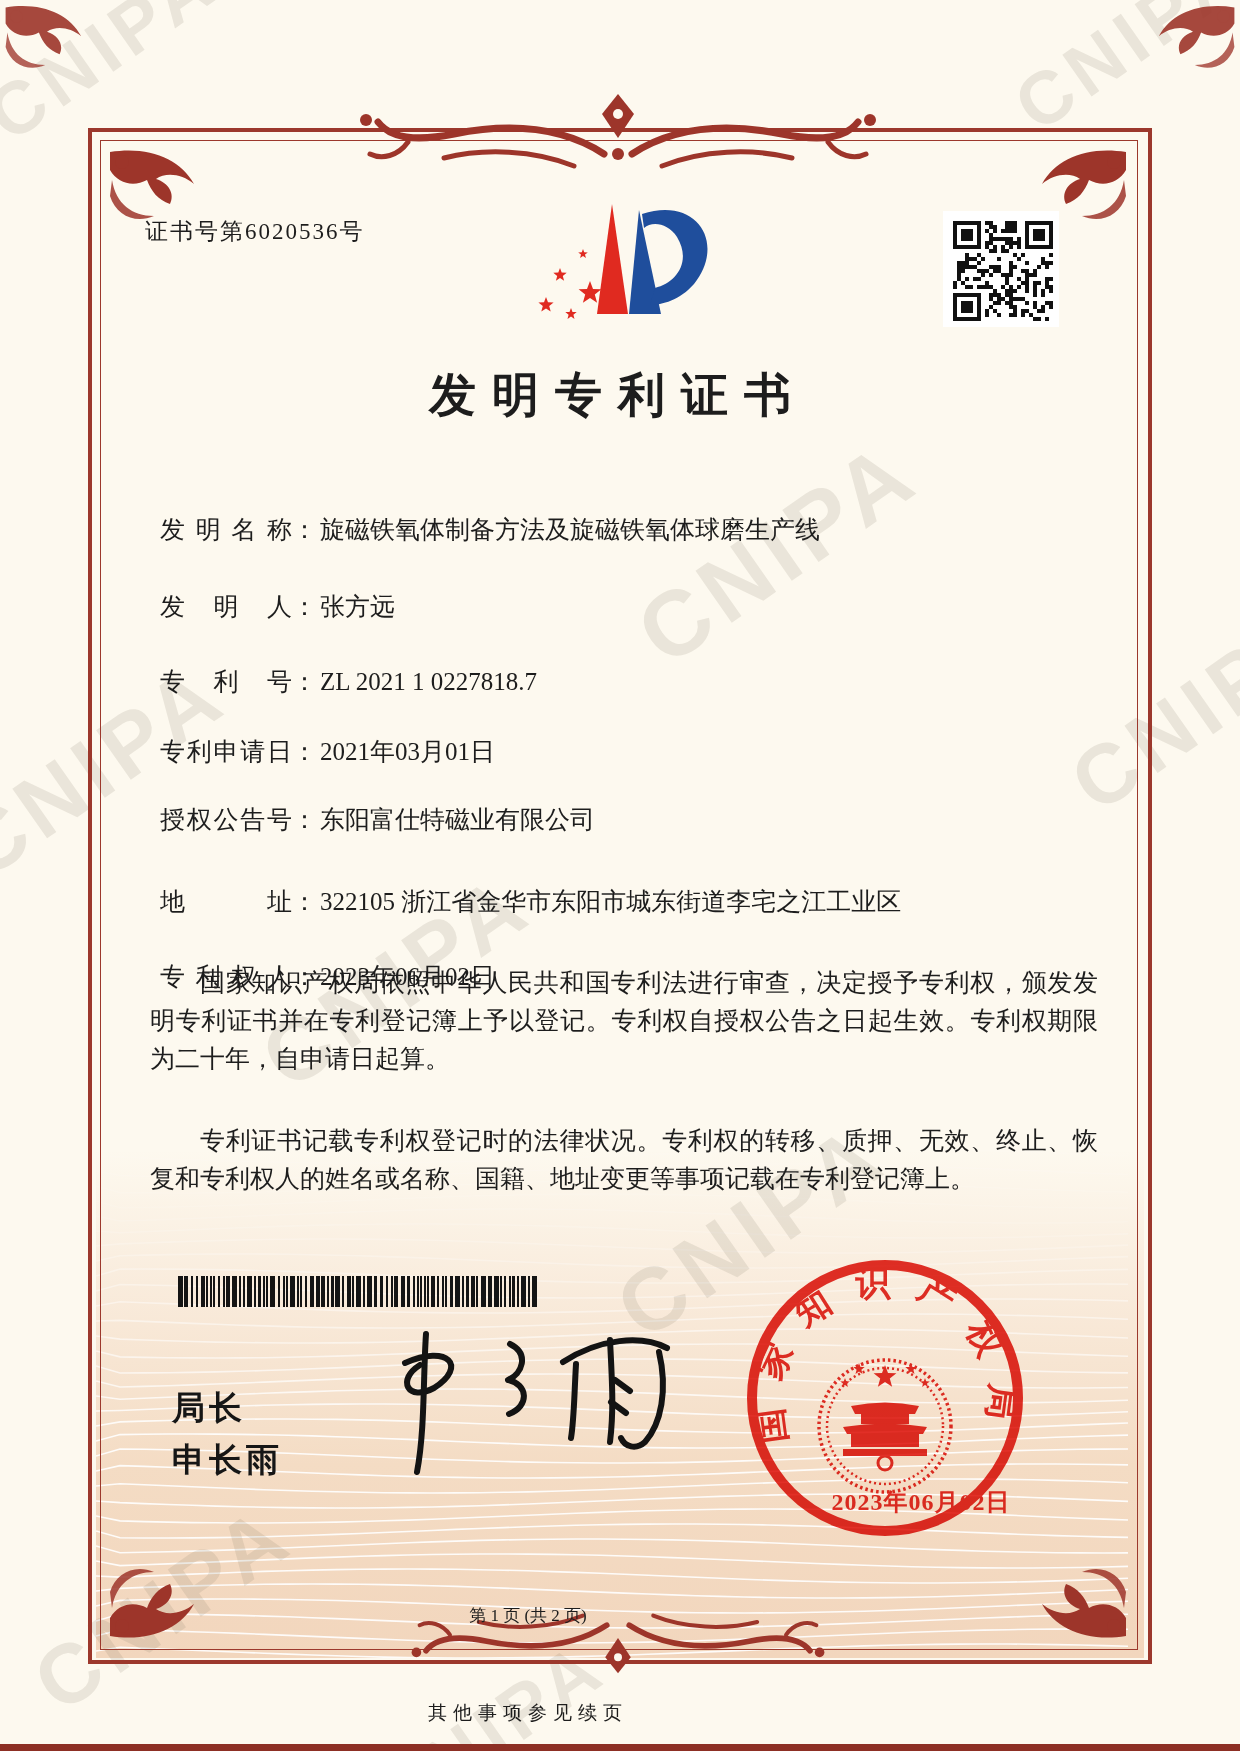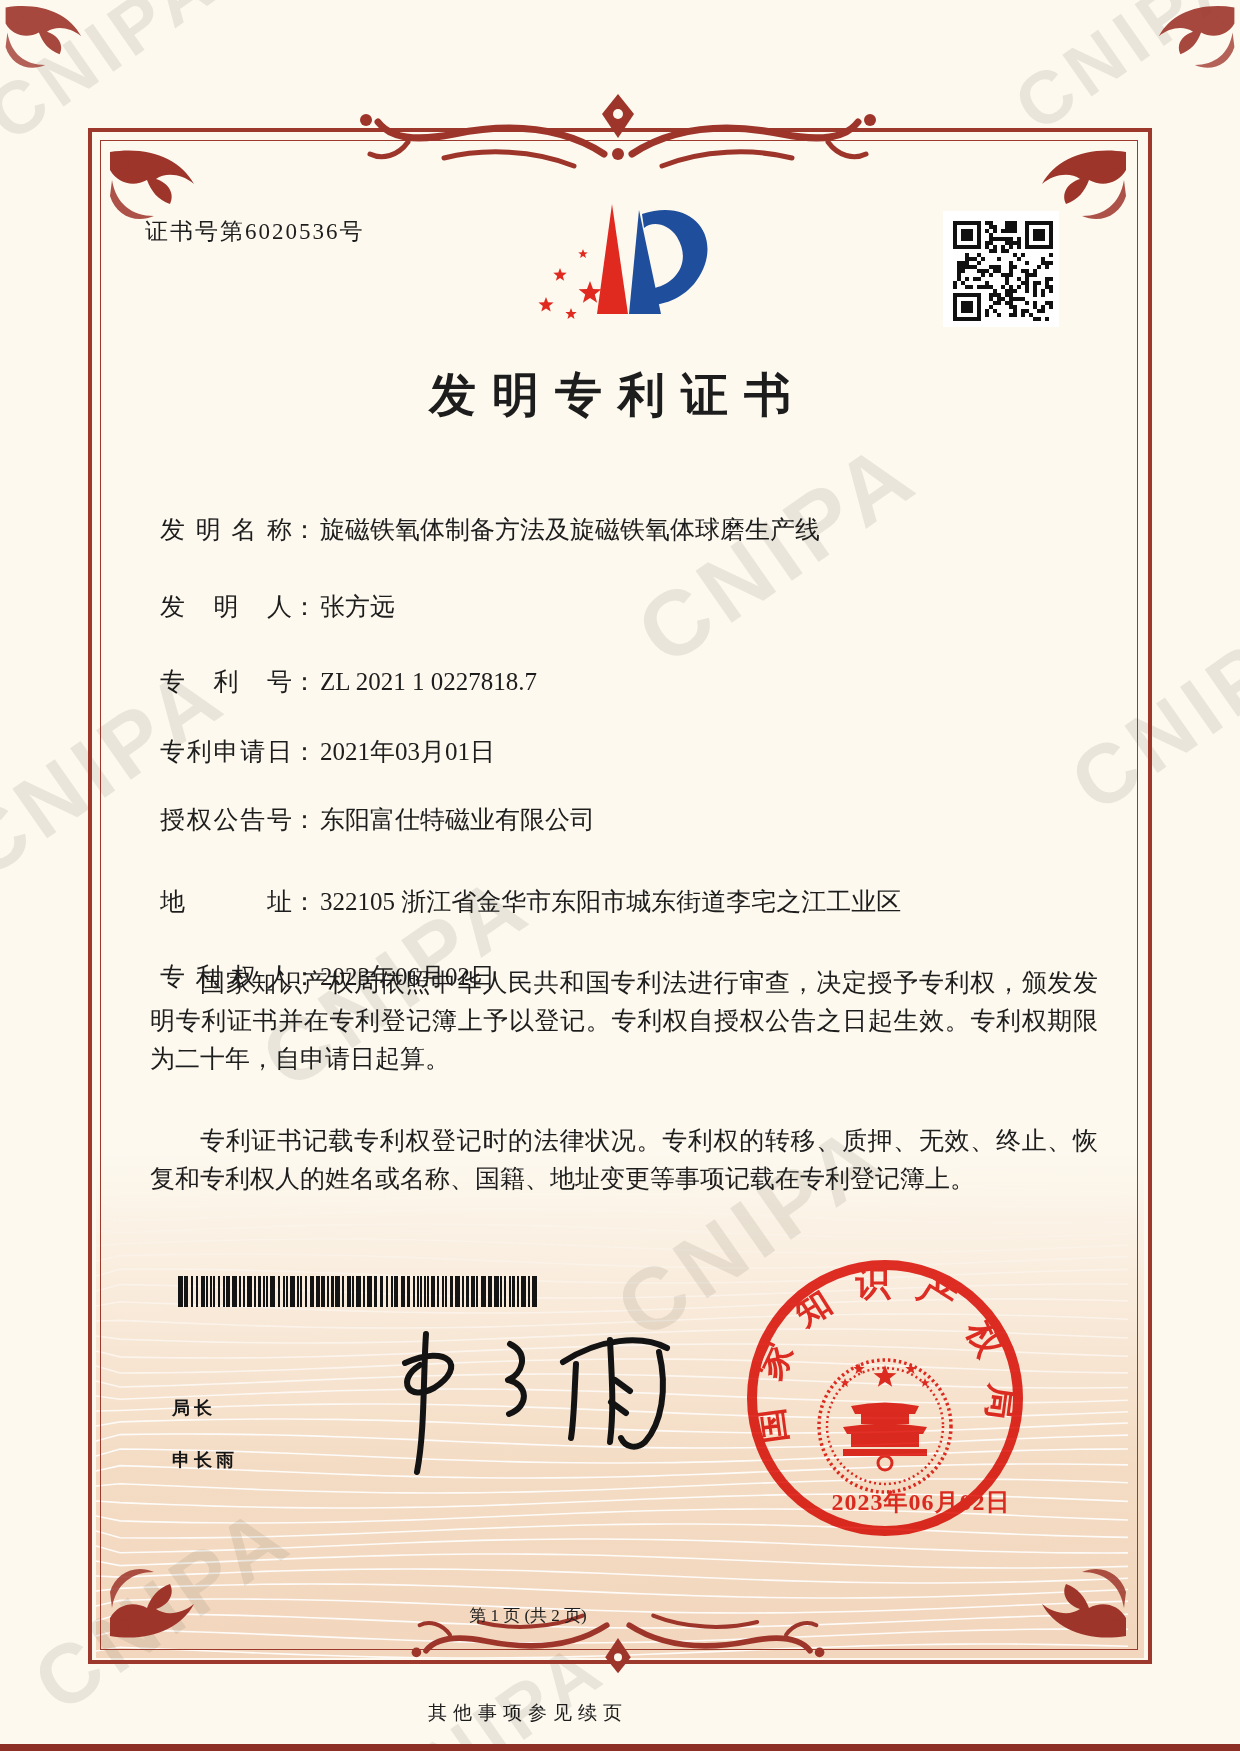--- a/index.html
+++ b/index.html
@@ -35,21 +35,21 @@
   .grant-right .lbl{width:132px;}
 
   .para{position:absolute;left:150px;width:948px;font-size:25px;line-height:38px;
         text-align:justify;text-indent:2em;z-index:3;}
 
   #barcode{position:absolute;left:178px;top:1276px;width:368px;height:31px;z-index:3;font-size:0;}
   #barcode i{display:inline-block;height:31px;background:#141414;}
   #barcode s{display:inline-block;height:31px;}
 
   .signer{position:absolute;left:172px;top:1382px;z-index:3;font-family:"Liberation Sans",sans-serif;
-          font-weight:bold;font-size:18px;letter-spacing:4px;line-height:52px;color:#161616;}
+          font-weight:bold;font-size:33px;letter-spacing:4px;line-height:52px;color:#161616;}
   #sig-svg{position:absolute;left:360px;top:1308px;z-index:4;}
 
   #seal-svg{position:absolute;left:743px;top:1256px;z-index:5;mix-blend-mode:multiply;opacity:.95;}
 
   .foot-page{left:88px;top:1604px;width:880px;text-align:center;font-size:17px;z-index:3;}
   .foot-note{left:88px;top:1700px;width:880px;text-align:center;font-size:19px;letter-spacing:6px;z-index:3;}
 
   .bottom-strip{left:0;top:1744px;width:1240px;height:7px;background:#8d2f24;z-index:6;}
 
   .deco{z-index:2;}

